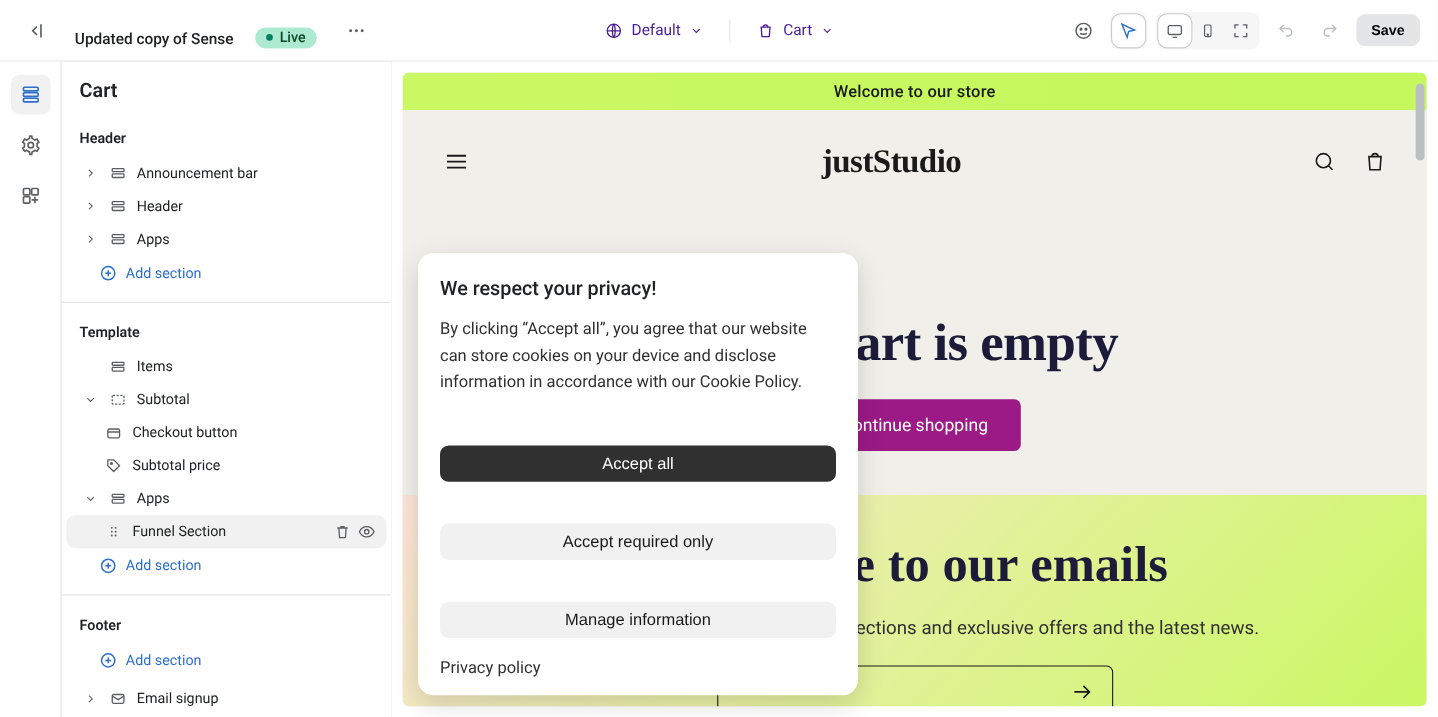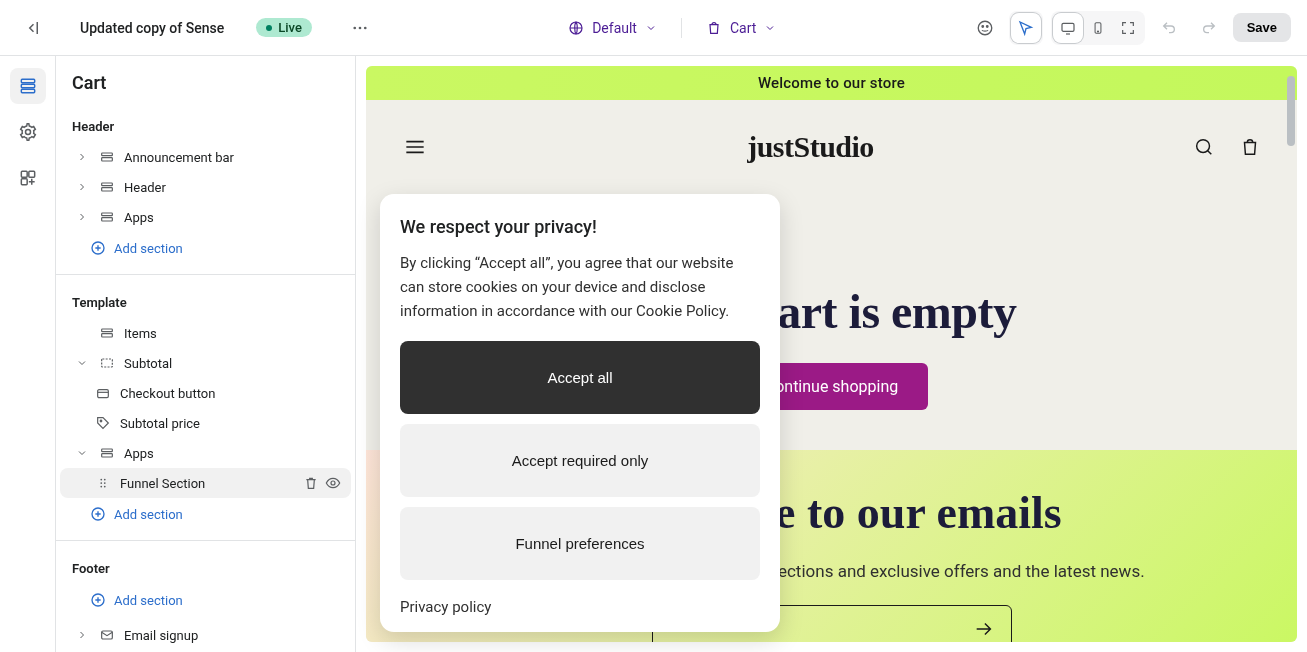--- a/index.html
+++ b/index.html
@@ -1,21 +1,21 @@
 <!DOCTYPE html>
 <html><head>
 <meta charset="utf-8">
 <style>
 * { box-sizing: border-box; margin: 0; padding: 0; }
 body { font-family: -apple-system, BlinkMacSystemFont, "Segoe UI", Roboto, Helvetica, Arial, sans-serif; font-size: 14px; color: #202223; width: 1307px; height: 652px; overflow: hidden; background: #fff; }
 svg { display: block; }
 
 
 .topbar { height: 56px; border-bottom: 1px solid #e1e3e5; display: flex; align-items: center; padding: 0 16px; justify-content: space-between; }
-.topbar-left { display: flex; align-items: center; gap: 32px; }
+.topbar-left { display: flex; align-items: flex-end; gap: 20px; }
 .topbar-center { display: flex; align-items: center; gap: 24px; }
 .topbar-right { display: flex; align-items: center; gap: 8px; }
 .pill-live { display: inline-flex; align-items: center; gap: 6px; background: #aee9d1; color: #0a4726; border-radius: 10px; padding: 2px 10px; font-size: 13px; font-weight: 500; }
 .pill-dot { width: 6px; height: 6px; border-radius: 50%; background: #008060; }
 .icon-btn { width: 32px; height: 32px; display: flex; align-items: center; justify-content: center; border-radius: 8px; cursor: pointer; color: #5c5f62; }
 .center-item { display: flex; align-items: center; gap: 8px; cursor: pointer; color: #4c1d95; font-size: 14px; }
 .center-divider { width: 1px; height: 20px; background: #e1e3e5; }
 .save-btn { background: #e4e5e7; color: #000000; border: none; border-radius: 8px; padding: 7px 14px; font-size: 13px; font-weight: 600; cursor: default; }
 .group-icons { display: flex; align-items: center; background: #f6f6f7; border-radius: 8px; padding: 2px; }
 .group-icons .icon-btn { width: 30px; height: 30px; }
@@ -59,21 +59,21 @@
 .email-section { background: linear-gradient(135deg, #fde4d8 0%, #e7f0a5 40%, #c8f85e 100%); text-align:center; padding: 36px 20px 40px; }
 .email-section h2 { font-family: Georgia, serif; font-size: 46px; font-weight: 600; color:#1c1c3a; }
 .email-sub { margin-top: 22px; font-size: 17px; color:#303030; }
 .email-form { margin: 24px auto 0; width: 360px; height: 48px; border: 1.5px solid #1a1a1a; border-radius: 6px; display:flex; align-items:center; justify-content: flex-end; padding: 0 16px; }
 .email-form .arrow { color:#1a1a1a; }
 
 
 .cookie { position:absolute; left: 380px; bottom: 20px; width: 400px; background:#fff; border-radius: 14px; box-shadow: 0 8px 24px rgba(0,0,0,.15); padding: 22px 20px 16px; z-index: 10; }
 .cookie h3 { font-size: 18px; font-weight: 500; margin-bottom: 14px; }
 .cookie p { font-size: 15px; line-height: 1.6; color: #303030; margin-bottom: 18px; }
-.cookie-btn { width: 100%; padding: 28px; border-radius: 8px; border:none; font-size: 15px; margin-bottom: 10px; cursor:pointer; }
+.cookie-btn { width: 100%; padding: 8px; border-radius: 8px; border:none; font-size: 15px; margin-bottom: 10px; cursor:pointer;margin-top:28px; }
 .cookie-btn.primary { background:#303030; color:#fff; }
 .cookie-btn.secondary { background:#f1f1f1; color:#1a1a1a; }
 .cookie-link { font-size: 15px; color:#303030; margin-top: 8px; display:inline-block; }
 </style>
 </head>
 <body>
 
 <div class="topbar">
   <div class="topbar-left">
     <div class="icon-btn">
@@ -417,15 +417,15 @@
       <div class="canvas-scroll-thumb"></div>
     </div>
   </div>
 </div>
 
 <div class="cookie">
   <h3>We respect your privacy!</h3>
   <p>By clicking “Accept all”, you agree that our website can store cookies on your device and disclose information in accordance with our Cookie Policy.</p>
   <button class="cookie-btn primary">Accept all</button>
   <button class="cookie-btn secondary">Accept required only</button>
-  <button class="cookie-btn secondary">Funnel preferences</button>
+  <button class="cookie-btn secondary">Manage information</button>
   <span class="cookie-link">Privacy policy</span>
 </div>
 
 </body></html>

